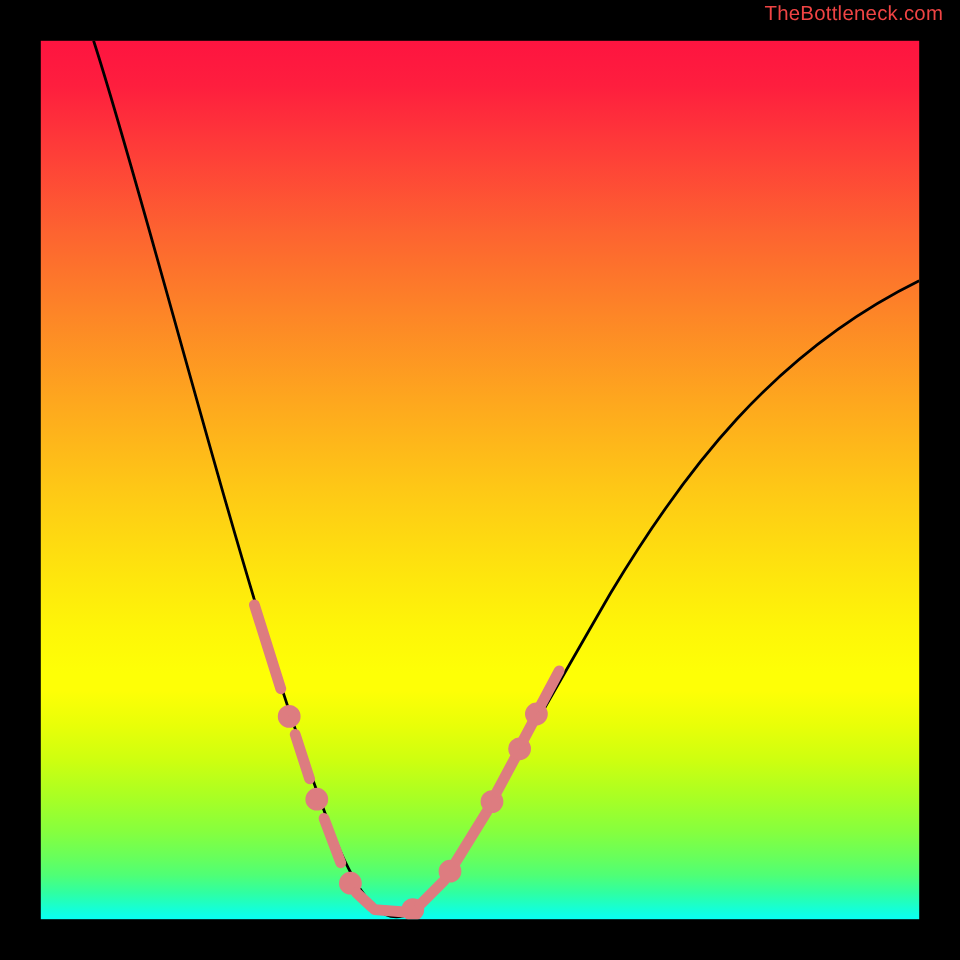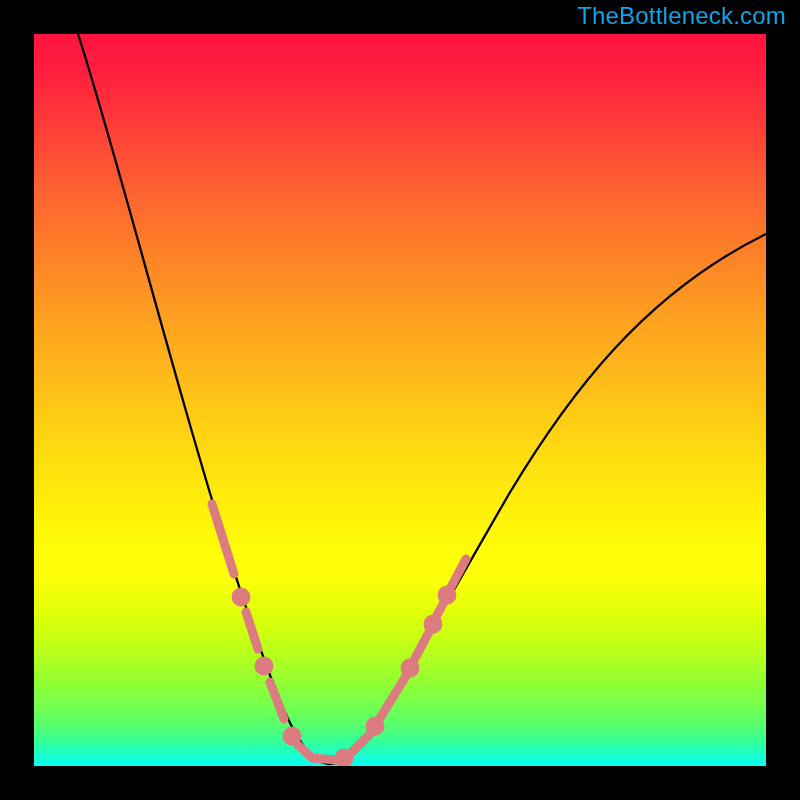--- a/index.html
+++ b/index.html
@@ -13,22 +13,22 @@
   }
   .frame {
     position: relative;
     width: 800px;
     height: 800px;
   }
   .watermark {
     position: absolute;
     top: 2px;
     right: 14px;
-    color: #0ea5e9;
-    font-size: 24px;
+    color: #ef4444;
+    font-size: 17px;
     font-weight: 500;
     letter-spacing: 0.2px;
     z-index: 3;
     user-select: none;
   }
   .plot-area {
     position: absolute;
     left: 34px;
     top: 34px;
     width: 732px;

